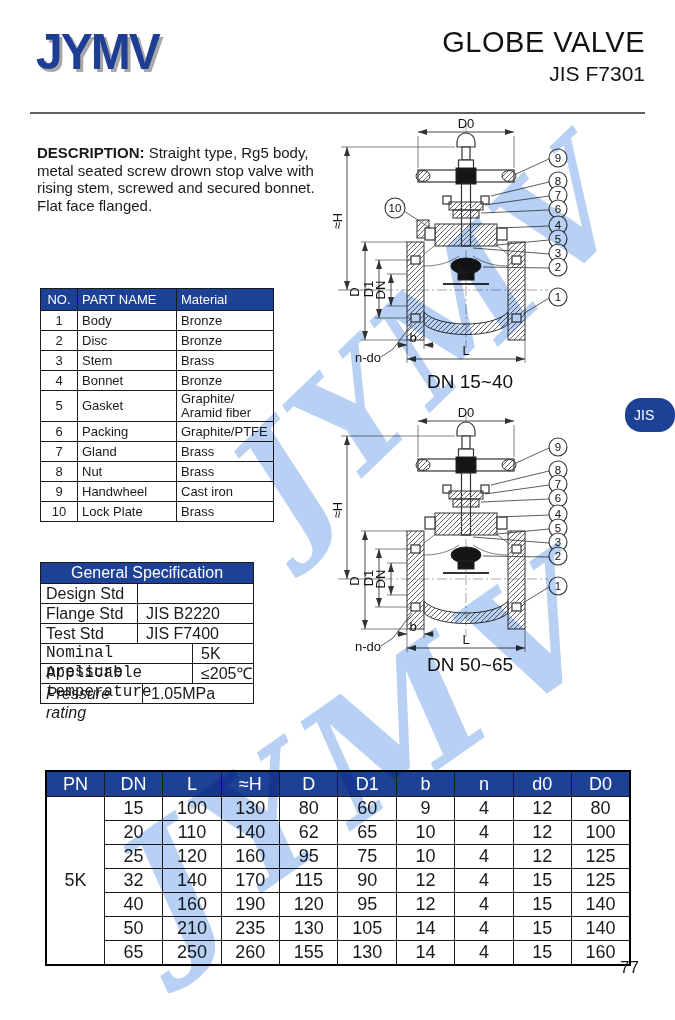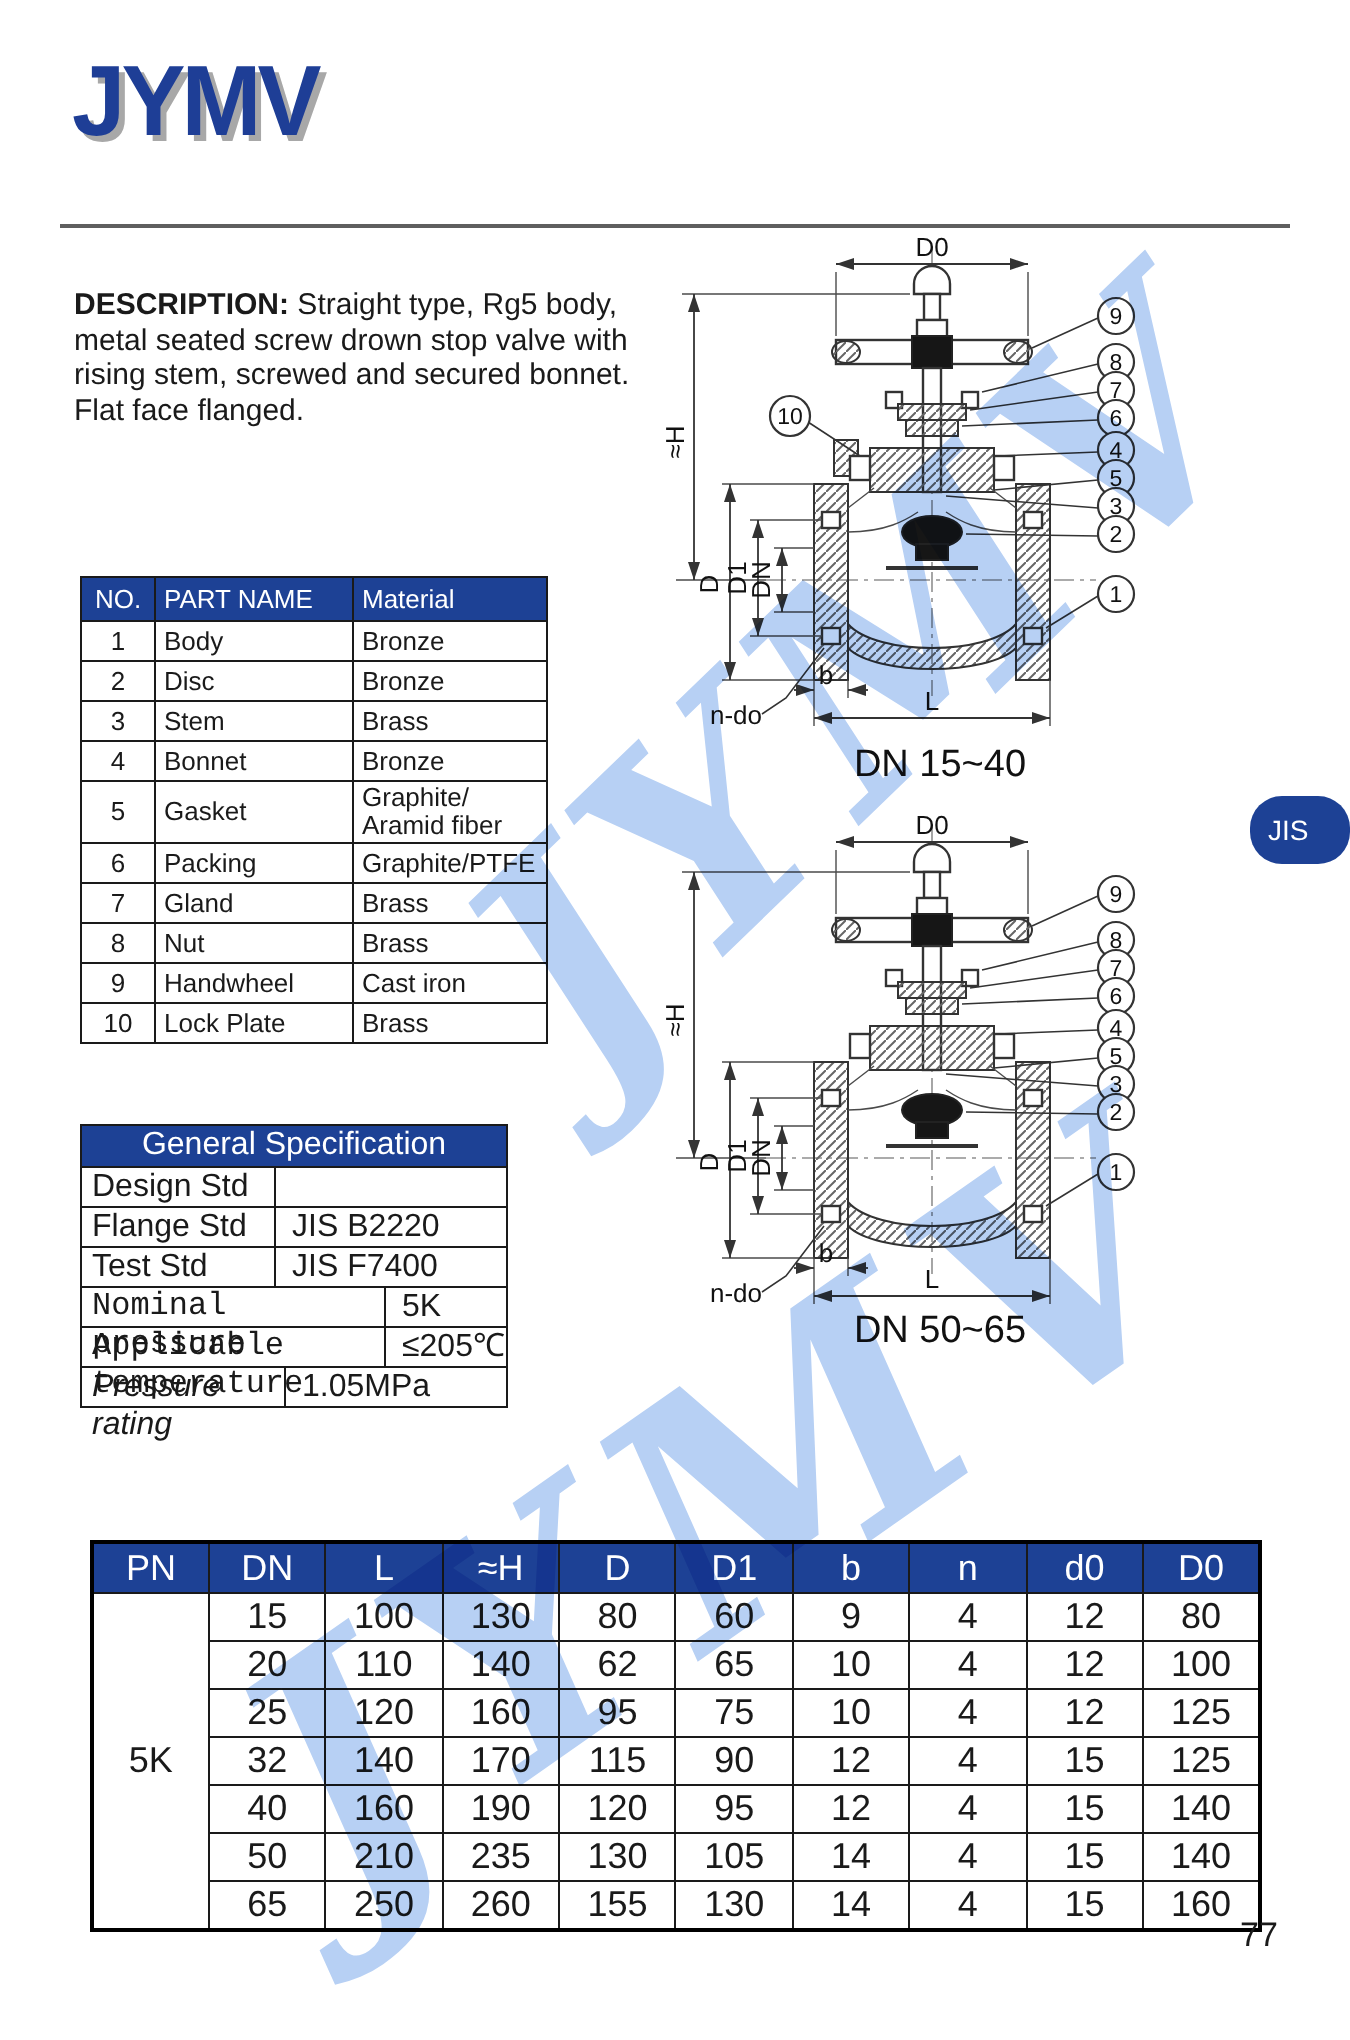--- a/index.html
+++ b/index.html
@@ -65,20 +65,24 @@
   svg .cap  { font-size:19px; }
   svg .co   { fill:#fff; stroke:#333; stroke-width:1.1; }
   svg .con  { font-size:11.5px; }
 </style>
 </head>
 <body>
 
 <div class="page">
 
   <div class="logo">JYMV</div>
+  <div class="titles">
+    <div class="title-main">GLOBE VALVE</div>
+    <div class="title-sub">JIS F7301</div>
+  </div>
   <div class="rule"></div>
 
   <p class="desc"><b>DESCRIPTION:</b><span> Straight type, Rg5 body, metal seated screw drown stop valve with rising stem, screwed and secured bonnet. Flat face flanged.</span></p>
 
   <table class="parts">
     <tbody>
         <tr>
       <th class="c-no">NO.</th>
       <th class="c-name">PART NAME</th>
       <th class="c-mat">Material</th>

